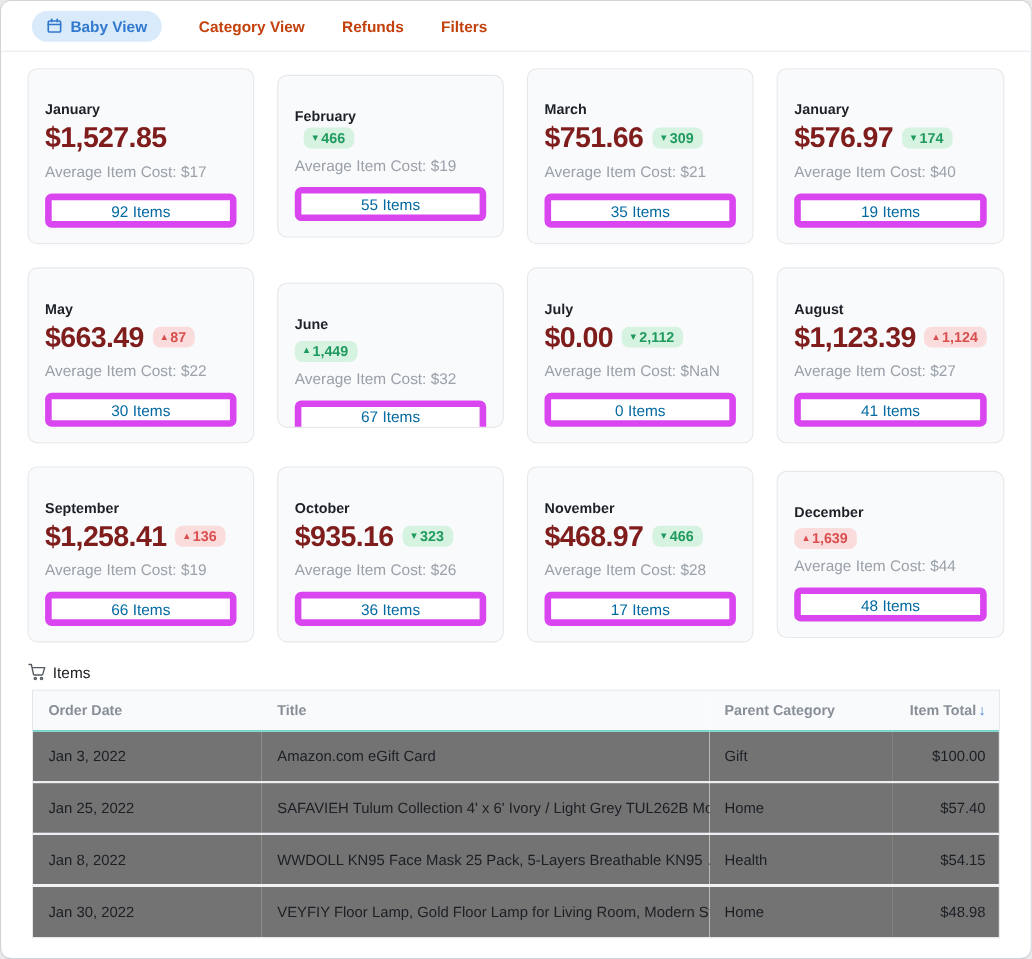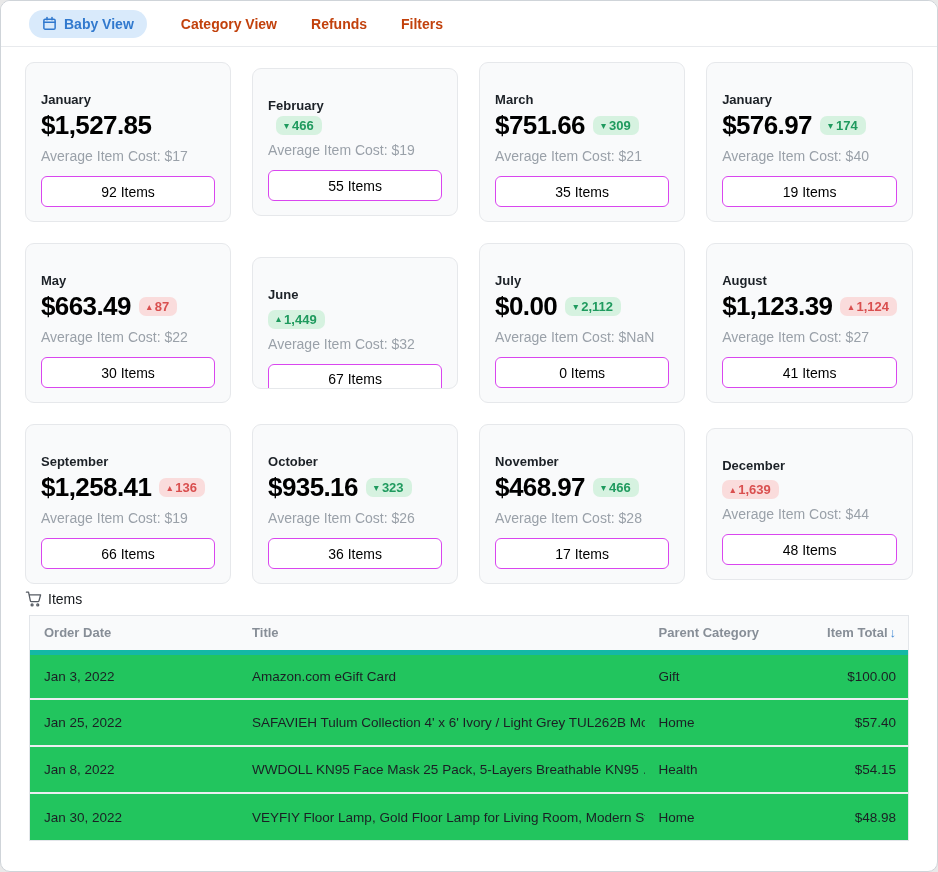--- a/index.html
+++ b/index.html
@@ -25,57 +25,57 @@
     display:grid; grid-template-columns:repeat(4,1fr); gap:21px;
     align-items:center; margin:15px 24px 0;
   }
   .card {
     background:#f9fafb; border:1px solid #e6e8eb; border-radius:9px;
     padding:29px 15px 14px;
   }
   .card.clipped { height:132px; overflow:hidden; }
   .card-month { font-size:13px; font-weight:700; color:#1c2127; }
   .card-amount-row { margin-top:3px; display:flex; align-items:center; flex-wrap:nowrap; }
-  .card-amount { font-size:26px; font-weight:800; color:#000000; letter-spacing:-0.6px; white-space:nowrap; }
+  .card-amount { font-size:26px; font-weight:800; color:#7f1d1d; letter-spacing:-0.6px; white-space:nowrap; }
   .badge {
     display:inline-flex; align-items:center; gap:3px;
     font-size:13px; font-weight:700; padding:3px 8px; border-radius:7px; line-height:1;
     white-space:nowrap;
   }
   .badge.inline { margin-left:8px; }
   .badge-row { margin-top:6px; }
   .badge.green { background:#d6f2e0; color:#1f9a5e; }
   .badge.red   { background:#fadcdc; color:#d94f4f; }
   .badge .arrow { font-size:10px; line-height:1; }
   .card-avg { margin-top:7px; font-size:14px; color:#9aa1a9; white-space:nowrap; }
   .items-btn {
     margin-top:12px; width:100%; height:31px;
-    background:#ffffff; border:1px solid #d946ef; border-radius:6px;
-    color:#000000; font-size:14px; font-weight:500; font-family:inherit; cursor:pointer;
+    background:#ffffff; border:6px solid #d946ef; border-radius:6px;
+    color:#0369a1; font-size:14px; font-weight:500; font-family:inherit; cursor:pointer;
   }
   
   .items-head {
-    display:flex; align-items:center; gap:6px; margin:6px 24px 0;
+    display:flex; align-items:center; gap:6px; margin:18px 24px 0;
     font-size:14px; color:#16191d;
   }
   .items-head svg { display:block; }
   .table-wrap {
     margin:8px 28px 0; border:1px solid #e3e6ea; background:#ffffff;
   }
   table { width:100%; border-collapse:collapse; table-layout:fixed; }
   thead th {
-    background:#f9fafb; border-bottom:5px solid #14b8a6;
+    background:#f9fafb; border-bottom:1px solid #14b8a6;
     font-size:13px; font-weight:700; color:#878e97; text-align:left;
     height:36px; padding:0 12px 0 14px; white-space:nowrap;
   }
   thead th.right { text-align:right; }
   .sort-arrow { color:#4489d4; font-weight:700; font-size:13px; margin-left:2px; }
   tbody td {
     height:47px; padding:0 12px 0 14px; font-size:13.5px; color:#1b1f24;
-    white-space:nowrap; overflow:hidden; background:#22c55e;
+    white-space:nowrap; overflow:hidden; background:#737373;
   }
   tbody tr { border-top:2px solid #eceef1; }
   tbody tr:first-child { border-top:none; }
   tbody td.right { text-align:right; }
 </style>
 </head>
 <body>
 
 <div class="window">
 

